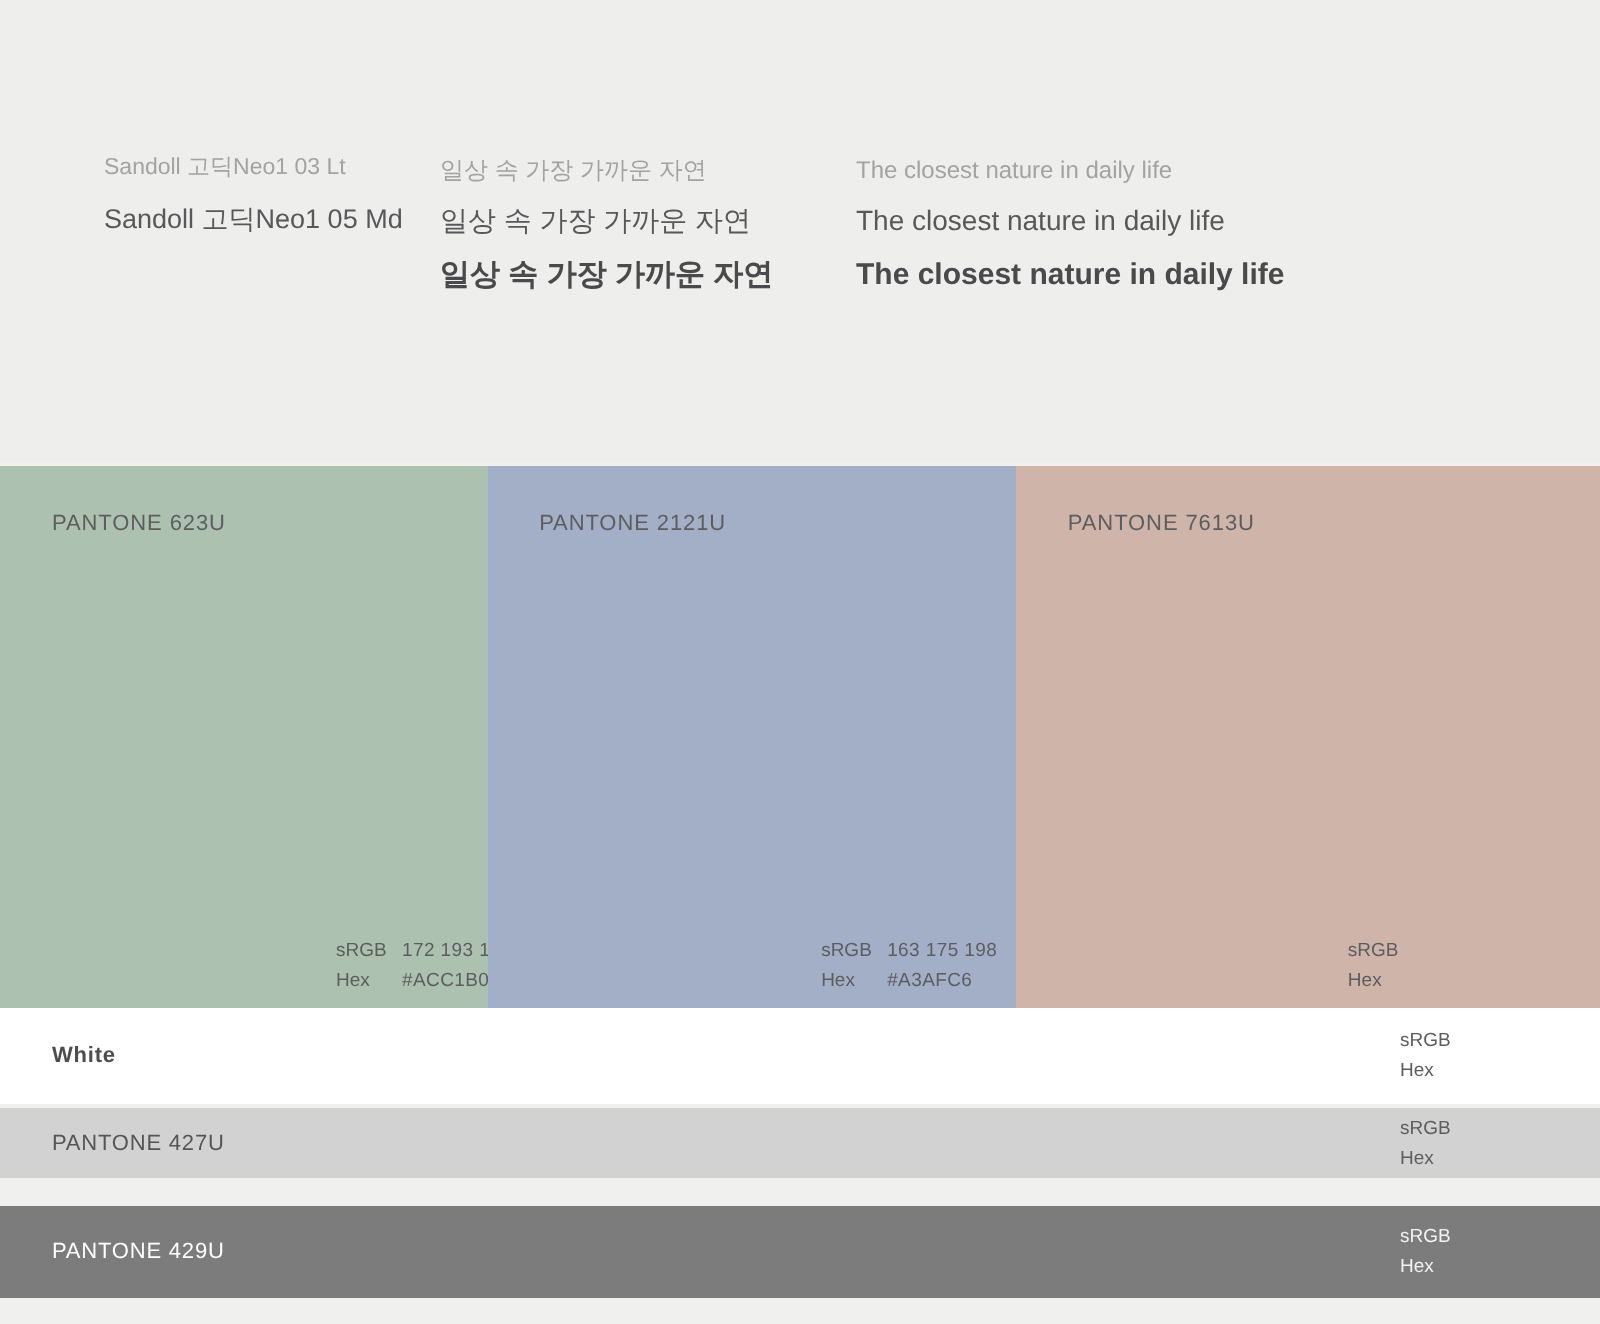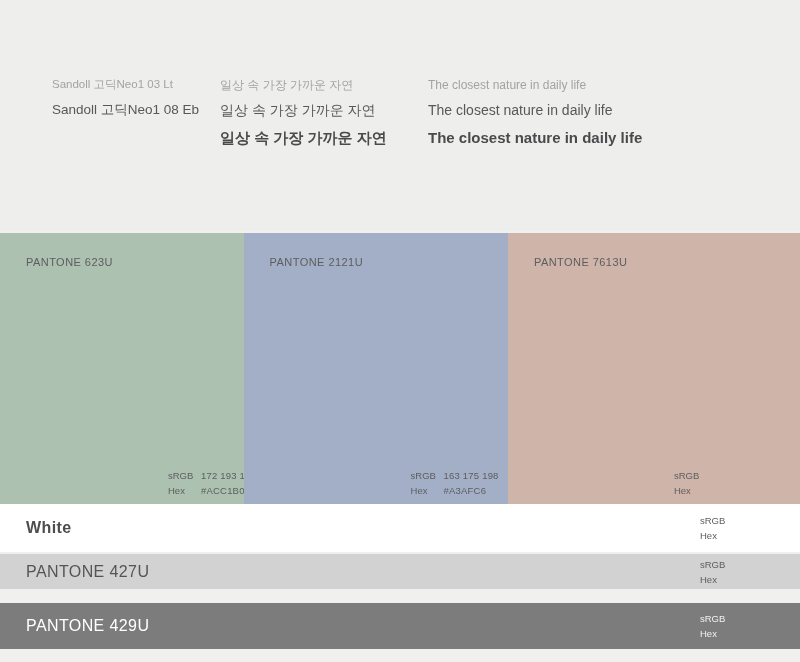--- a/index.html
+++ b/index.html
@@ -154,21 +154,21 @@
   }
   .row-white  { top: 504px;  height: 48px;  background: #ffffff; }
   .gap-1      { position:absolute; left:0; top:552px; width:800px; height:2px; background:#f0f0ef; }
   .row-427    { top: 554px;  height: 35px;  background: #d2d2d2; }
   .gap-2      { position:absolute; left:0; top:601px; width:800px; height:2px; background:#f0f0ef; }
   .row-429    { top: 603px;  height: 46px;  background: #7c7c7c; }
 
   .row-name {
     position: absolute;
     left: 26px;
-    font-size: 16px;
+    font-size: 11px;
     letter-spacing: 0.4px;
     white-space: nowrap;
   }
   .row-white .row-name { color: #4d4d4f; font-weight: 700; }
   .row-427   .row-name { color: #555557; }
   .row-429   .row-name { color: #ffffff; }
 
   .row-values {
     position: absolute;
     left: 700px;
@@ -191,21 +191,21 @@
 </head>
 <body>
 
 <div id="page">
 
   <section class="type-section">
     <div class="type-grid">
 
       <div class="type-col c-name">
         <div class="type-line">Sandoll 고딕Neo1 03 Lt</div>
-        <div class="type-line">Sandoll 고딕Neo1 08 Eb</div>
+        <div class="type-line">Sandoll 고딕Neo1 05 Md</div>
       </div>
 
       <div class="type-col c-sample">
         <div class="type-line">일상 속 가장 가까운 자연</div>
         <div class="type-line">일상 속 가장 가까운 자연</div>
         <div class="type-line">일상 속 가장 가까운 자연</div>
       </div>
 
 
       <div class="type-col c-rsample">

